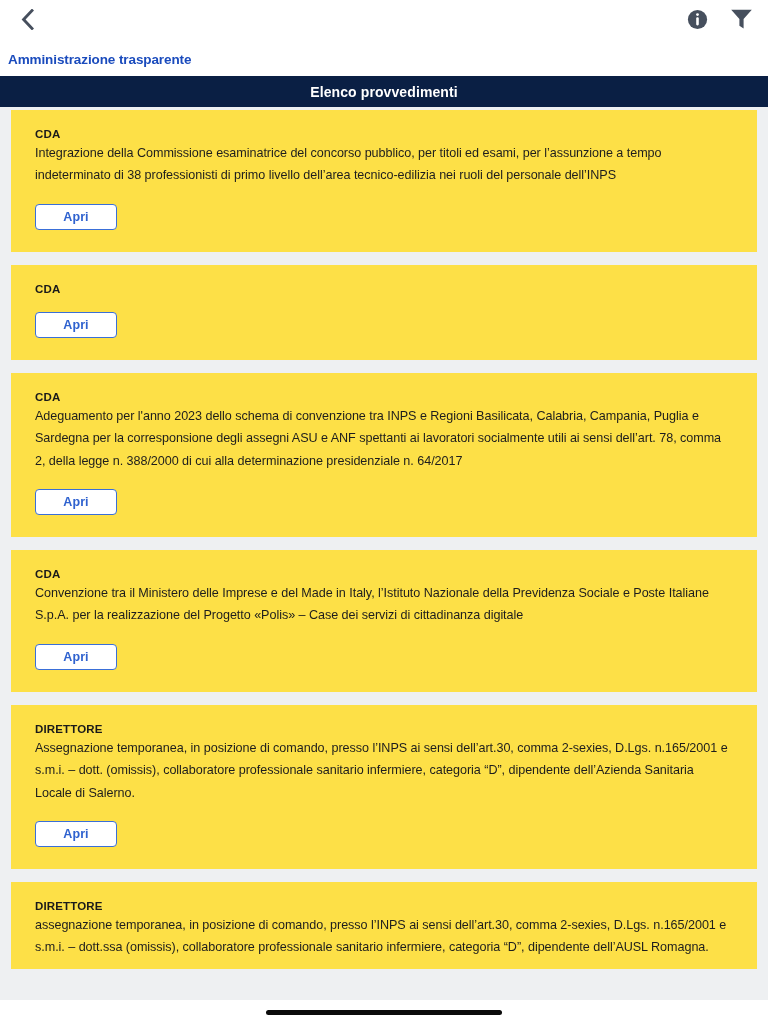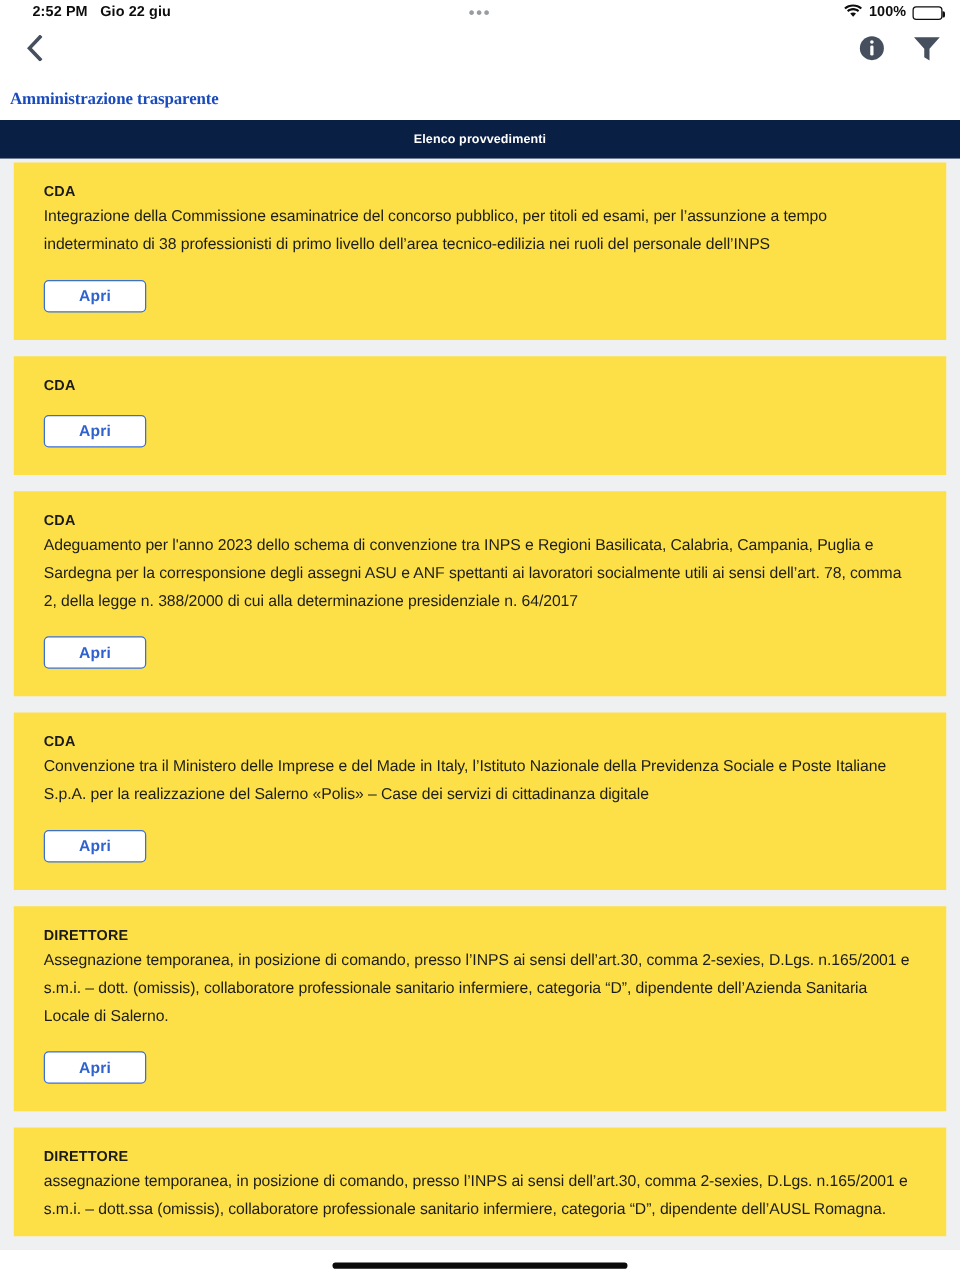--- a/index.html
+++ b/index.html
@@ -121,41 +121,40 @@
   }
 
   
   .breadcrumb-row {
     flex: 0 0 34px;
     height: 34px;
     display: flex;
     align-items: center;
     padding: 0 10px 0 4px;
     background: #ffffff;
-    font-family: Liberation Serif, serif;
   }
   .breadcrumb-link {
     font-size: 13.5px;
     font-weight: bold;
     color: #1a4bbd;
     cursor: pointer;
     letter-spacing: -0.1px;
     padding: 2px 4px;
   }
 
   
   .section-title {
     flex: 0 0 31px;
     height: 31px;
     background: #0a1f44;
     color: #ffffff;
     display: flex;
     align-items: center;
     justify-content: center;
-    font-size: 10px;
+    font-size: 14px;
     font-weight: bold;
     letter-spacing: 0.1px;
   }
 
   
   .list-area {
     flex: 1 1 auto;
     background: #eef0f2;
     overflow: hidden;
     padding-top: 3px;
@@ -223,40 +222,20 @@
     height: 5px;
     border-radius: 3px;
     background: #0b0b0b;
   }
 </style>
 </head>
 <body>
 
 <div class="device">
 
-  <div class="statusbar">
-    <div class="sb-left">
-      <span class="sb-time">2:52 PM</span>
-      <span class="sb-date">Gio 22 giu</span>
-    </div>
-    <div class="sb-center">
-      <span class="sb-dots">•••</span>
-    </div>
-    <div class="sb-right">
-      <span class="wifi-glyph">
-        <svg width="15" height="11" viewBox="0 0 15 11">
-          <path d="M7.5 2.1c2.3 0 4.4.85 6 2.25l1.1-1.25C12.75 1.45 10.25.5 7.5.5S2.25 1.45.4 3.1L1.5 4.35C3.1 2.95 5.2 2.1 7.5 2.1z" fill="#0d0d0d"></path>
-          <path d="M7.5 5.15c1.45 0 2.8.55 3.8 1.45l1.1-1.25c-1.3-1.2-3-1.9-4.9-1.9s-3.6.7-4.9 1.9l1.1 1.25c1-.9 2.35-1.45 3.8-1.45z" fill="#0d0d0d"></path>
-          <path d="M7.5 10.4l2.3-2.6c-.6-.55-1.4-.9-2.3-.9s-1.7.35-2.3.9l2.3 2.6z" fill="#0d0d0d"></path>
-        </svg>
-      </span>
-      <span class="sb-batterytext">100%</span>
-      <span class="battery"><span class="battery-fill"></span></span>
-    </div>
-  </div>
 
   <div class="navbar">
     <div class="nav-back">
       <span>
         <svg width="13" height="21" viewBox="0 0 13 21">
           <path d="M11 1.6 2.6 10.5 11 19.4" fill="none" stroke="#464f5d" stroke-width="2.9" stroke-linecap="square" stroke-linejoin="miter"></path>
         </svg>
       </span>
     </div>
     <div class="nav-spacer"></div>
@@ -308,21 +287,21 @@
     <div class="card">
       <div class="card-kicker">CDA</div>
       <div class="card-desc">Adeguamento per l'anno 2023 dello schema di convenzione tra INPS e Regioni Basilicata, Calabria, Campania, Puglia e Sardegna per la corresponsione degli assegni ASU e ANF spettanti ai lavoratori socialmente utili ai sensi dell’art. 78, comma 2, della legge n. 388/2000 di cui alla determinazione presidenziale n. 64/2017</div>
       <div class="card-actions">
         <button class="btn-apri">Apri</button>
       </div>
     </div>
 
     <div class="card">
       <div class="card-kicker">CDA</div>
-      <div class="card-desc">Convenzione tra il Ministero delle Imprese e del Made in Italy, l’Istituto Nazionale della Previdenza Sociale e Poste Italiane S.p.A. per la realizzazione del Salerno «Polis» – Case dei servizi di cittadinanza digitale</div>
+      <div class="card-desc">Convenzione tra il Ministero delle Imprese e del Made in Italy, l’Istituto Nazionale della Previdenza Sociale e Poste Italiane S.p.A. per la realizzazione del Progetto «Polis» – Case dei servizi di cittadinanza digitale</div>
       <div class="card-actions">
         <button class="btn-apri">Apri</button>
       </div>
     </div>
 
     <div class="card">
       <div class="card-kicker">DIRETTORE</div>
       <div class="card-desc">Assegnazione temporanea, in posizione di comando, presso l’INPS ai sensi dell’art.30, comma 2-sexies, D.Lgs. n.165/2001 e s.m.i. – dott. (omissis), collaboratore professionale sanitario infermiere, categoria “D”, dipendente dell’Azienda Sanitaria Locale di Salerno.</div>
       <div class="card-actions">
         <button class="btn-apri">Apri</button>

